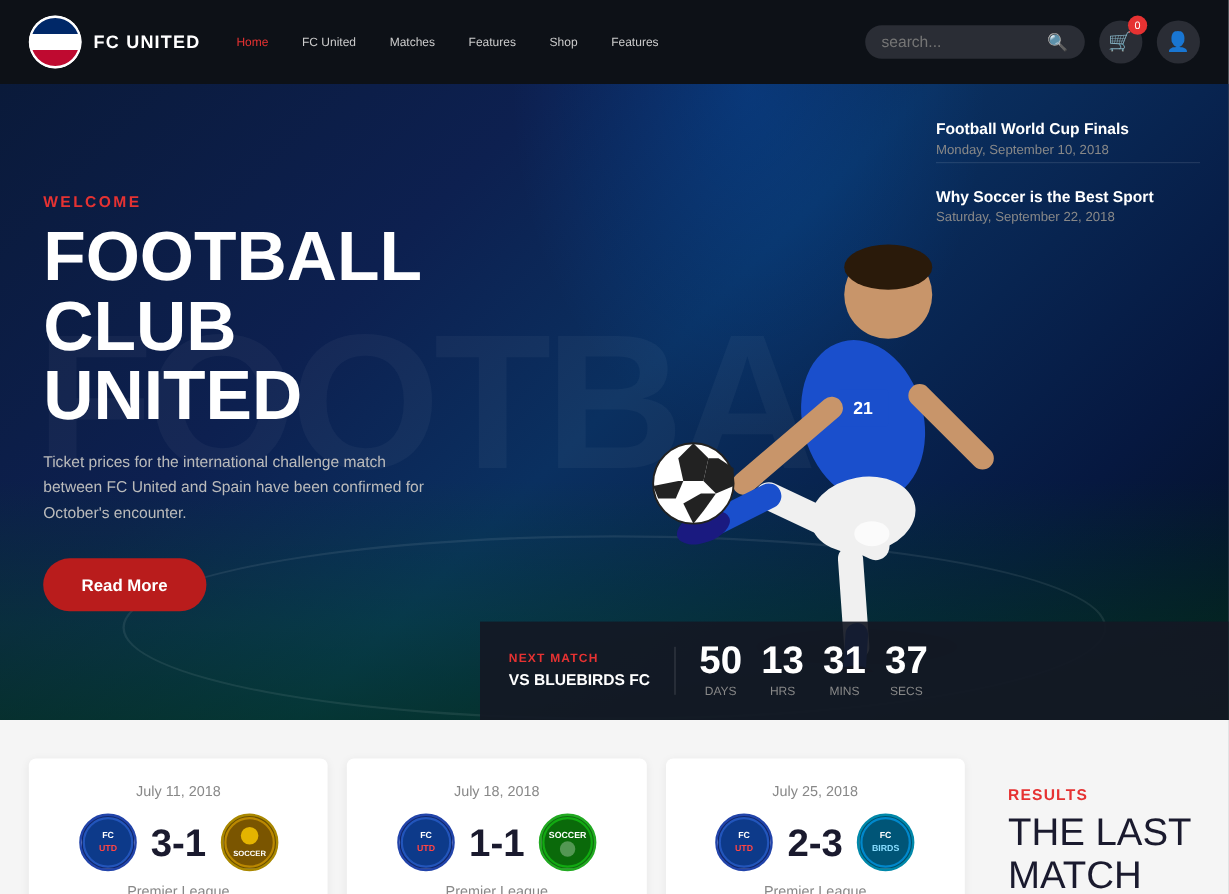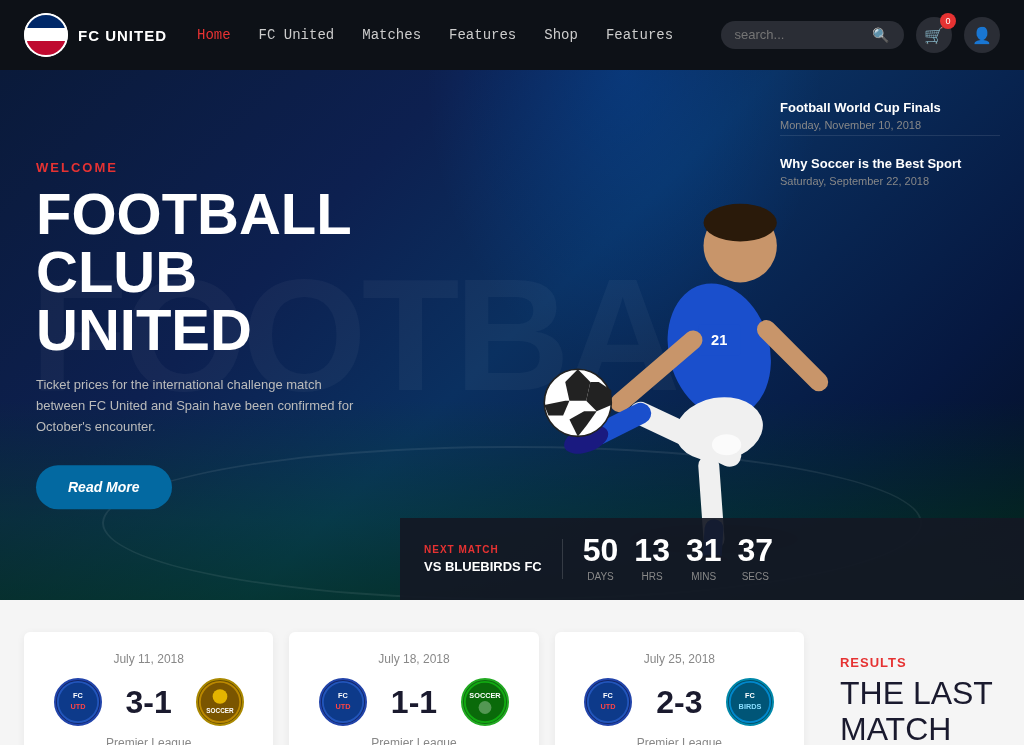--- a/index.html
+++ b/index.html
@@ -46,23 +46,22 @@
     }
     .nav-links {
       display: flex;
       align-items: center;
       gap: 28px;
       flex: 1;
     }
     .nav-link {
       color: #ccc;
       text-decoration: none;
-      font-size: 14px;
+      font-size: 10px;
       cursor: pointer;
-      font-family: Liberation Mono, monospace;
     }
     .nav-link.active {
       color: #e63232;
     }
     .nav-right {
       display: flex;
       align-items: center;
       gap: 12px;
     }
     .search-bar {
@@ -198,29 +197,28 @@
       text-transform: uppercase;
     }
     .hero-subtitle {
       font-size: 13px;
       color: #bbb;
       line-height: 1.6;
       margin-bottom: 28px;
       max-width: 320px;
     }
     .hero-btn {
-      background: #0369a1;
+      background: #b91c1c;
       color: #fff;
       border: none;
       padding: 14px 32px;
       border-radius: 30px;
       font-size: 14px;
       font-weight: 600;
       cursor: pointer;
-      font-style: italic;
     }
 
     
     .hero-news {
       position: absolute;
       right: 24px;
       top: 30px;
       width: 220px;
       display: flex;
       flex-direction: column;
@@ -318,21 +316,21 @@
       box-shadow: 0 2px 8px rgba(0,0,0,0.06);
     }
     .match-date {
       font-size: 12px;
       color: #888;
       margin-bottom: 12px;
     }
     .match-teams {
       display: flex;
       align-items: center;
-      gap: 24px;
+      gap: 12px;
       margin-bottom: 10px;
     }
     .team-badge {
       width: 48px;
       height: 48px;
       border-radius: 50%;
       display: flex;
       align-items: center;
       justify-content: center;
     }
@@ -481,21 +479,21 @@
       <span>FOOTBALL CLUB</span><br>
       <span>UNITED</span>
     </h1>
     <p class="hero-subtitle">Ticket prices for the international challenge match between FC United and Spain have been confirmed for October's encounter.</p>
     <button class="hero-btn">Read More</button>
   </div>
 
   <div class="hero-news">
     <div class="news-item">
       <div class="news-title">Football World Cup Finals</div>
-      <div class="news-date">Monday, November 10, 2018</div>
+      <div class="news-date">Monday, September 10, 2018</div>
       <div class="news-divider"></div>
     </div>
     <div class="news-item">
       <div class="news-title">Why Soccer is the Best Sport</div>
       <div class="news-date">Saturday, September 22, 2018</div>
     </div>
   </div>
 
   <div class="next-match-bar">
     <div class="next-match-label">

